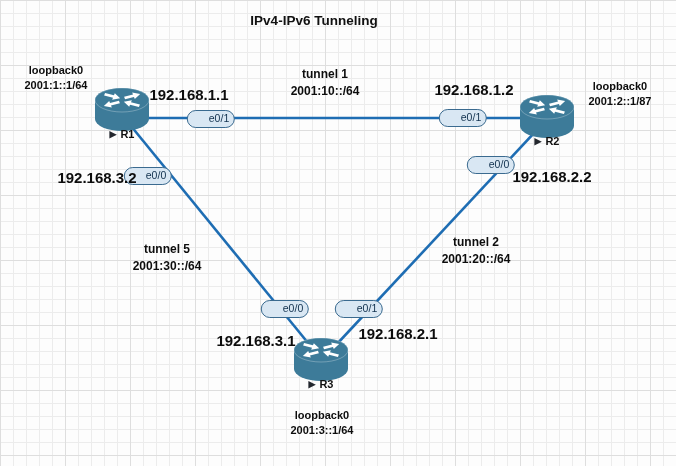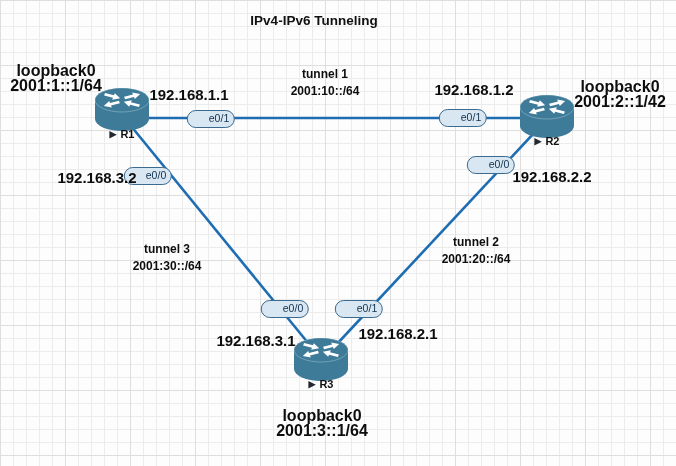--- a/index.html
+++ b/index.html
@@ -44,21 +44,21 @@
     border-radius: 9px;
     padding: 1px 5px 2px 21px;
     font-size: 10.5px;
     color: #10304d;
     white-space: nowrap;
     line-height: 13px;
   }
 
   .annotation { position:absolute; font-weight:bold; color:#0d0d0d; white-space:nowrap; }
   .ip-label { font-size:15px; transform: translate(-50%,-50%); }
-  .two-line  { font-size:16px; line-height:15px; text-align:center; transform: translateX(-50%); }
+  .two-line  { font-size:11px; line-height:15px; text-align:center; transform: translateX(-50%); }
   .tunnel-label { font-size:12px; line-height:17px; }
 </style>
 </head>
 <body>
 
 <div class="canvas">
 
   <div class="title">IPv4-IPv6 Tunneling</div>
 
   <svg class="links" width="676" height="466" viewBox="0 0 676 466">
@@ -128,30 +128,30 @@
 
   <div class="annotation two-line tunnel-label" style="left:325px; top:66px;">
     <div>tunnel 1</div>
     <div>2001:10::/64</div>
   </div>
   <div class="annotation two-line tunnel-label" style="left:476px; top:234px;">
     <div>tunnel 2</div>
     <div>2001:20::/64</div>
   </div>
   <div class="annotation two-line tunnel-label" style="left:167px; top:241px;">
-    <div>tunnel 3</div>
+    <div>tunnel 5</div>
     <div>2001:30::/64</div>
   </div>
 
   <div class="annotation two-line" style="left:56px; top:63px;">
     <div>loopback0</div>
     <div>2001:1::1/64</div>
   </div>
   <div class="annotation two-line" style="left:620px; top:79px;">
     <div>loopback0</div>
-    <div>2001:2::1/42</div>
+    <div>2001:2::1/87</div>
   </div>
   <div class="annotation two-line" style="left:322px; top:408px;">
     <div>loopback0</div>
     <div>2001:3::1/64</div>
   </div>
 
 </div>
 
 </body></html>

